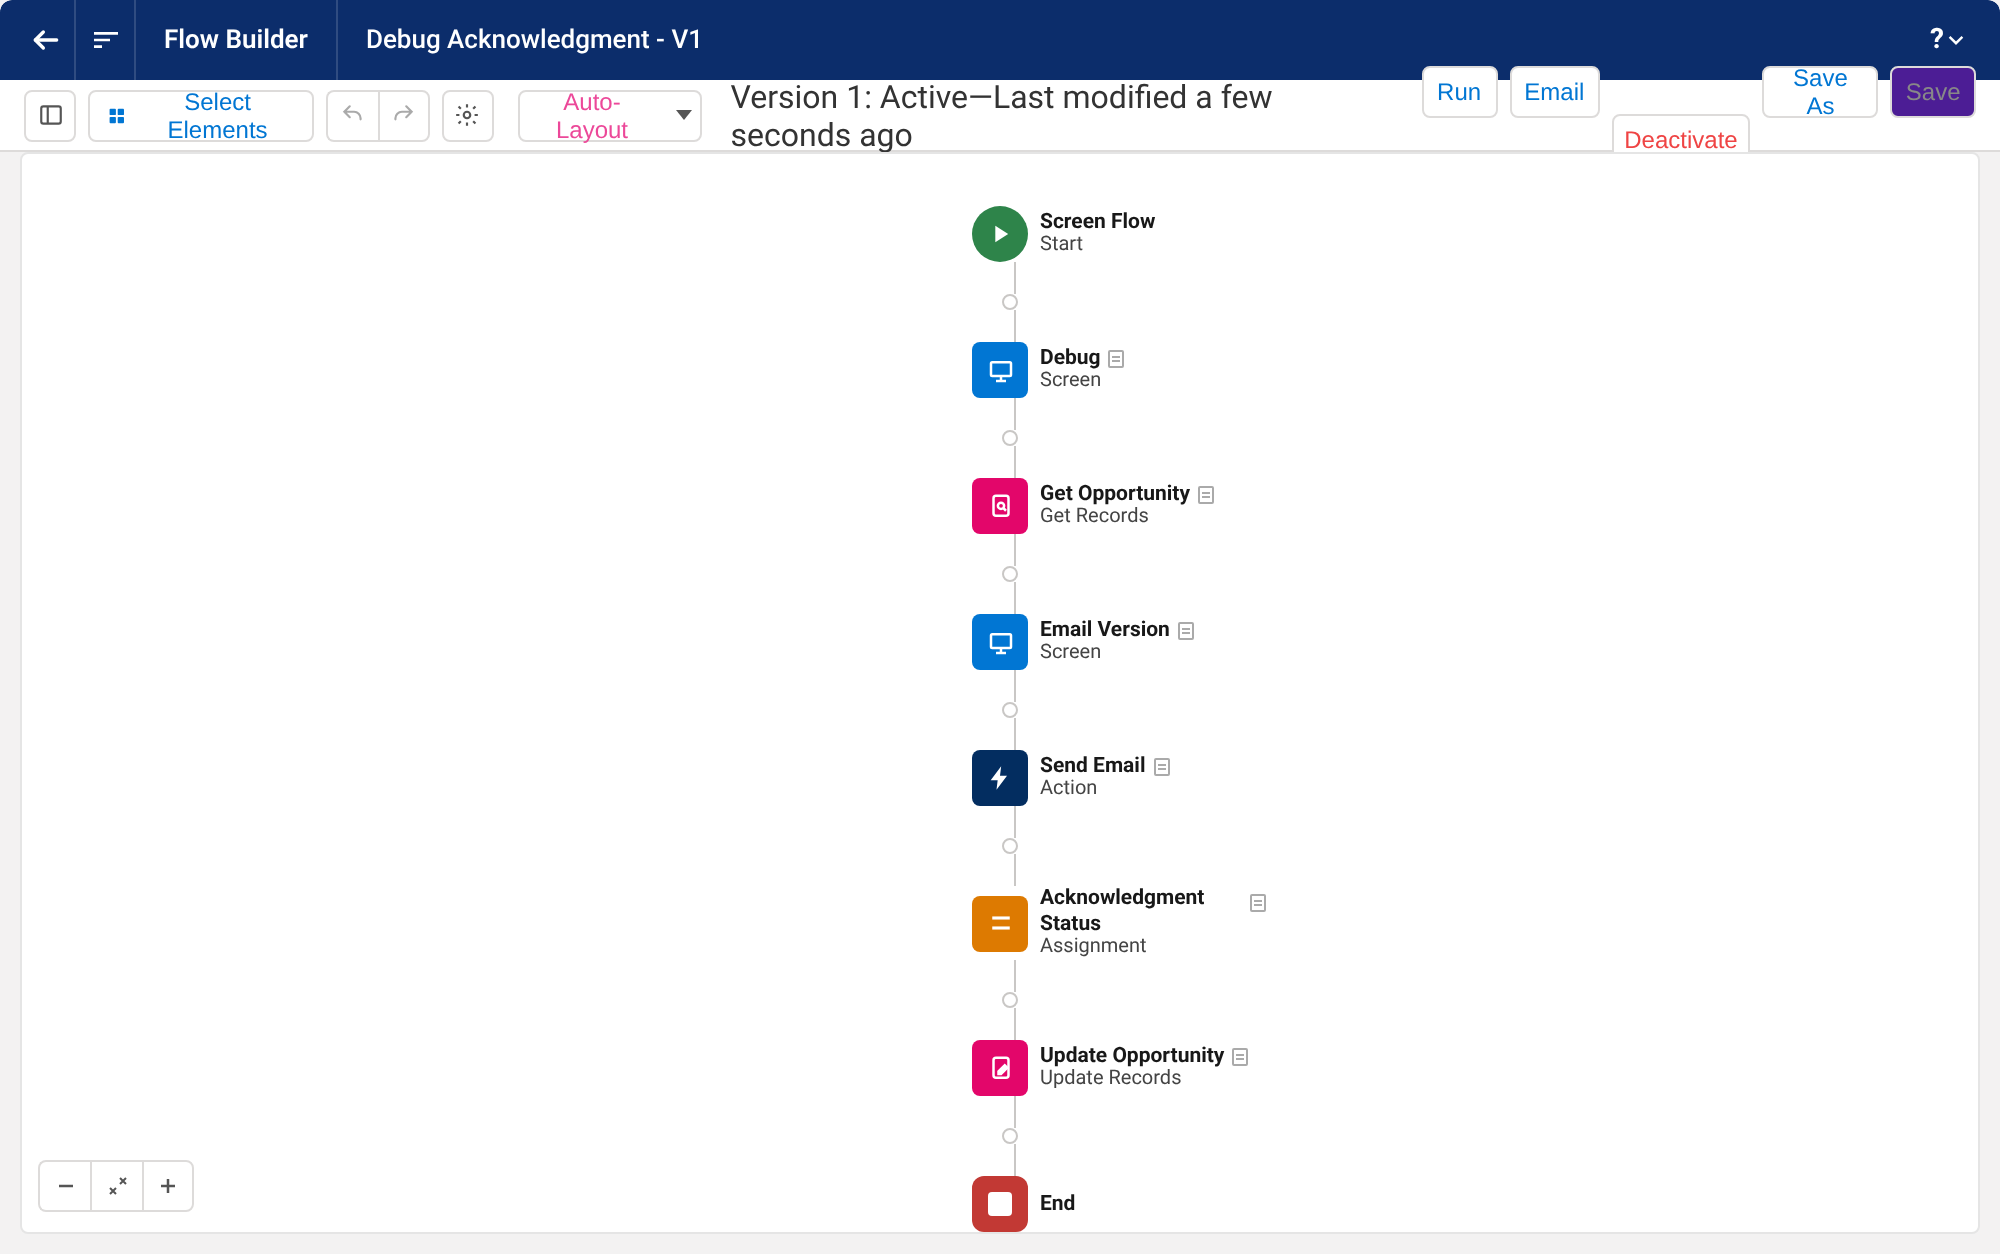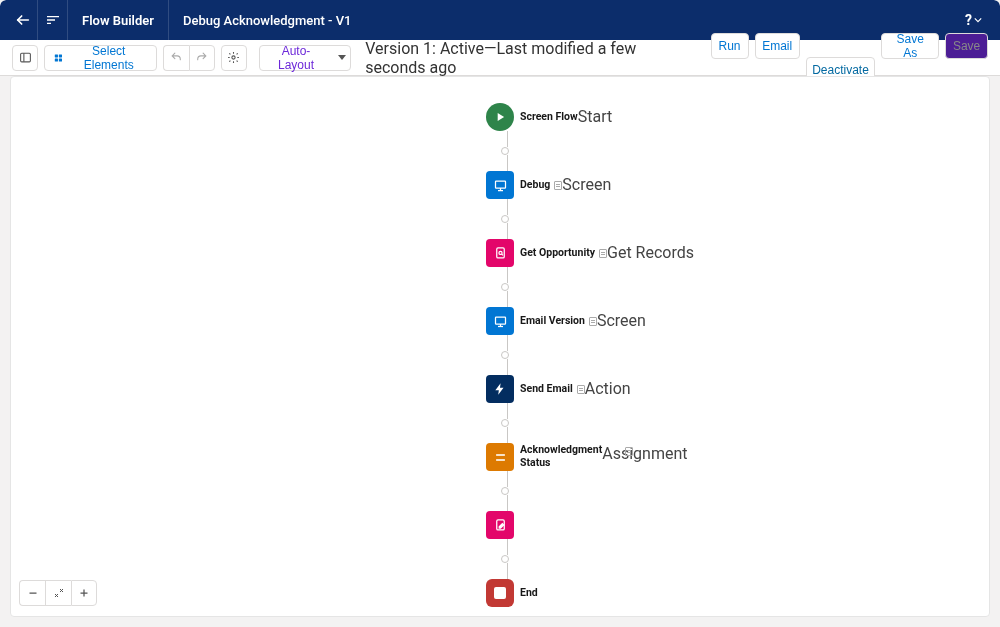--- a/index.html
+++ b/index.html
@@ -83,23 +83,23 @@
     color: #0176d3;
     cursor: pointer;
     padding: 0 8px;
     gap: 6px;
   }
   .tbtn.icon-only { padding: 0; width: 26px; }
   .tbtn-split { display: inline-flex; }
   .tbtn-split .tbtn:first-child { border-radius: 4px 0 0 4px; border-right: none;}
   .tbtn-split .tbtn:last-child { border-radius: 0 4px 4px 0;}
   .tbtn.neutral { color: #444; }
-  .tbtn.destructive { color: #0369a1; margin-top: 24px; }
+  .tbtn.destructive { color: #ef4444; margin-top: 24px; }
   .tbtn.disabled { background: #4c1d95; color: #888; cursor: default; }
-  .tbtn.layout { color: #6d28d9; font-weight: 500; padding-right: 4px; }
+  .tbtn.layout { color: #ec4899; font-weight: 500; padding-right: 4px; }
   .caret { 
     display: inline-block;
     width: 0; height: 0;
     border-left: 4px solid transparent;
     border-right: 4px solid transparent;
     border-top: 5px solid #555;
     margin-left: 8px;
   }
   .version-text {
     font-size: 16px;
@@ -163,33 +163,33 @@
     border-radius: 6px;
     background: #c23934;
     display:flex;align-items:center;justify-content:center;
   }
   .node-icon.end::after{
     content:'';
     width:12px;height:12px;background:#fff;border-radius:2px;
   }
   .node-labels {
     display: flex;
-    flex-direction: row;
+    flex-direction: column;
     line-height: 1.2;
   }
   .node-title {
     font-size: 10.5px;
     font-weight: 700;
     color: #181818;
     display:flex;
     align-items:center;
     gap:4px;
   }
   .node-sub {
-    font-size: 16px;
+    font-size: 10px;
     color: #444;
   }
   .tmpl-badge {
     display:inline-block;
     width:8px;height:9px;
     border:1px solid #aaa;
     border-radius:1px;
     position:relative;
   }
   .tmpl-badge::after{
@@ -435,20 +435,27 @@
         <div class="add-dot"></div>
         <div class="connector"></div>
       </div>
 
     <div class="node-row">
       <div class="node-icon update">
         <svg width="15" height="15" viewBox="0 0 24 24" fill="none" stroke="#fff" stroke-width="2">
             <rect x="6" y="3" width="12" height="16" rx="2"></rect>
             <path d="M10 14 l5-5 2 2 -5 5 -2 0 z" fill="#fff"></path>
           </svg>
+      </div>
+      <div class="node-labels">
+        <span class="node-title">
+            <span>Update Opportunity</span>
+            <span class="tmpl-badge"></span>
+          </span>
+        <span class="node-sub">Update Records</span>
       </div>
     </div>
     <div class="conn-wrap">
         <div class="connector"></div>
         <div class="add-dot"></div>
         <div class="connector"></div>
       </div>
 
     <div class="node-row">
       <div class="node-icon end"></div>

